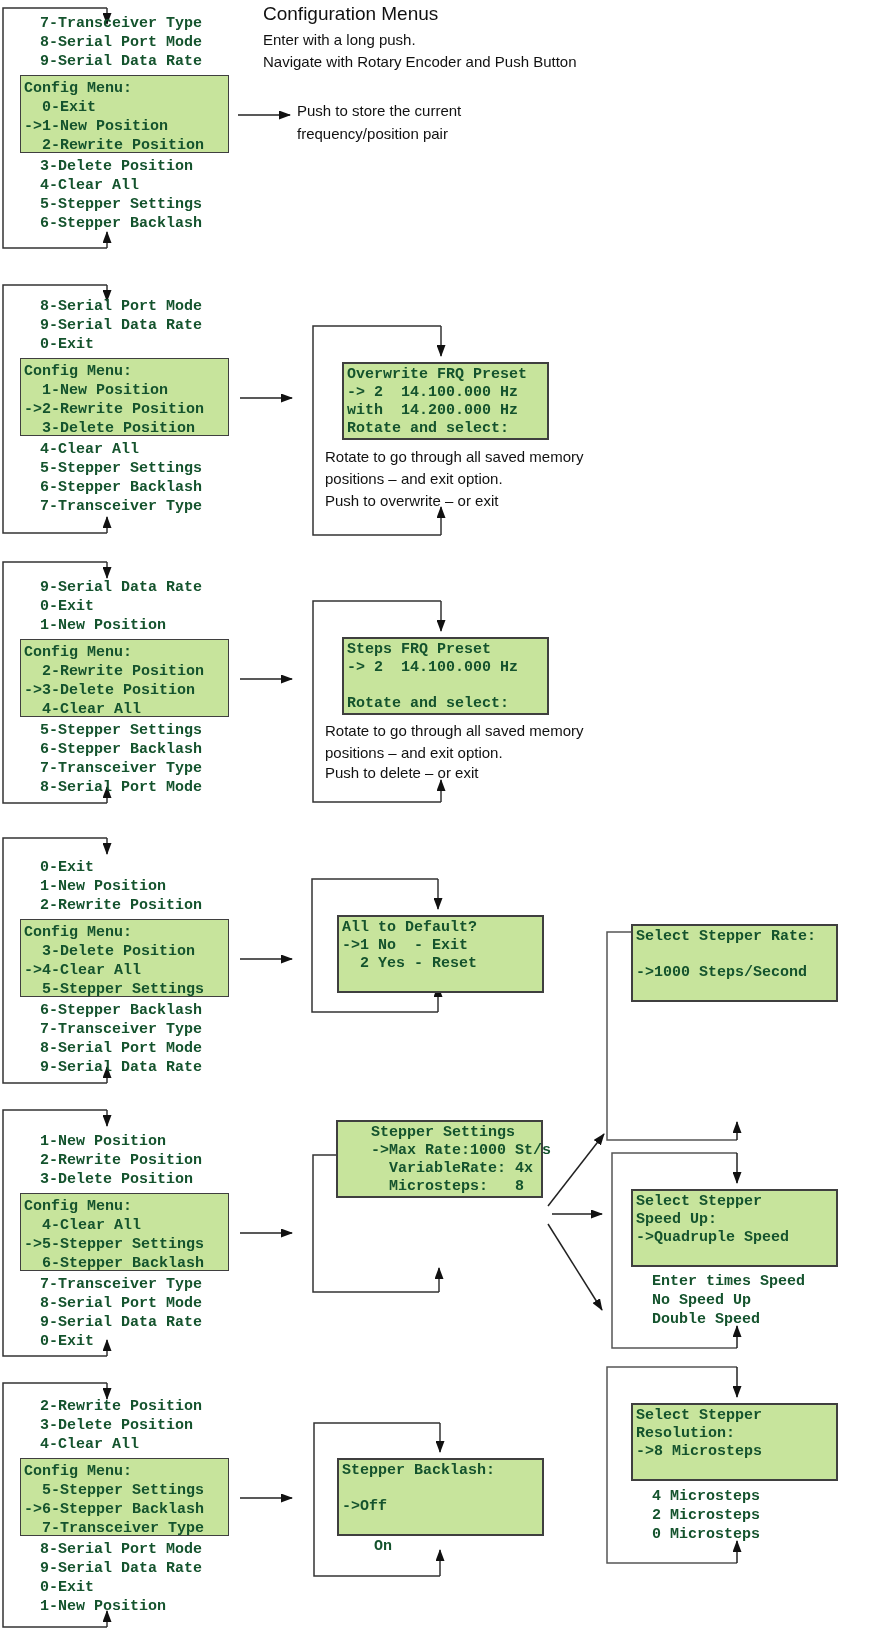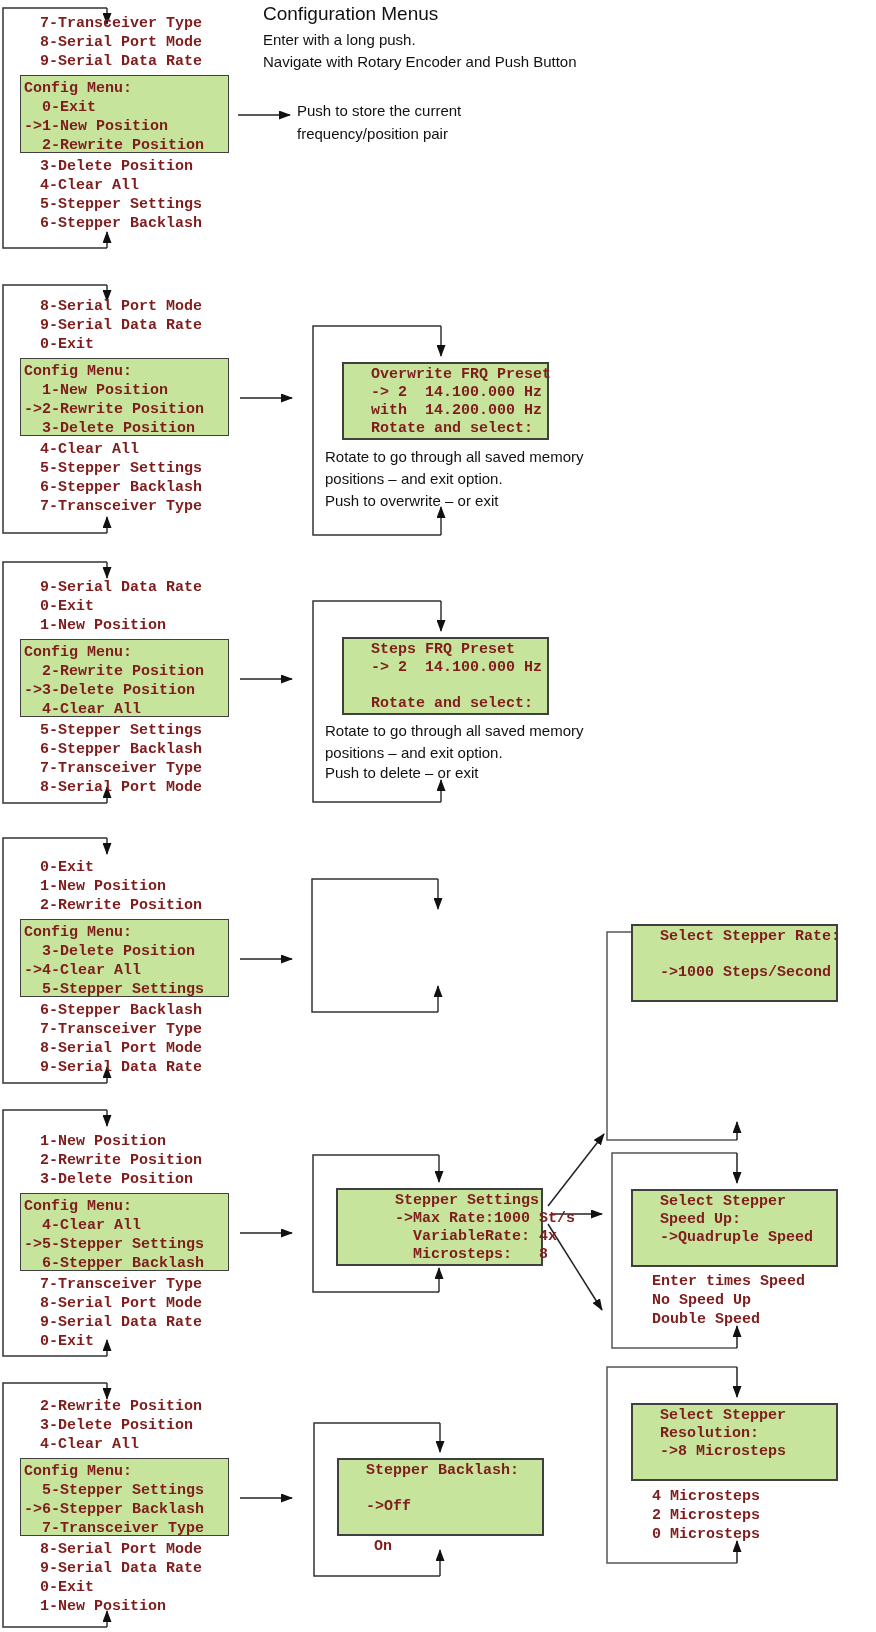--- a/index.html
+++ b/index.html
@@ -1,31 +1,31 @@
 <!DOCTYPE html>
 <html style="--lcd: #c7e49c;"><head>
 <meta charset="utf-8">
 <style>
   :root { --lcd:#c7e49c; }
   html,body { margin:0; padding:0; background:#ffffff; }
   .canvas { position:relative; width:876px; height:1632px; background:#fff; overflow:hidden;
             font-family:"Liberation Sans", sans-serif; color:#111; }
   .wires { position:absolute; left:0; top:0; }
-  .mono { font-family:"Liberation Mono","DejaVu Sans Mono",monospace; font-weight:bold; font-size:15px; color:#7f1d1d; }
+  .mono { font-family:"Liberation Mono","DejaVu Sans Mono",monospace; font-weight:bold; font-size:15px; color:#14532d; }
   .tline { white-space:pre; }
   .mlines .tline { height:19px; line-height:19px; }
   .menu-block { position:absolute; left:0; width:300px; height:242px; }
   .mlines { position:absolute; left:22px; top:0; }
   .mlines.post { top:143px; }
   .mbox { position:absolute; left:20px; top:61px; width:209px; height:78px; box-sizing:border-box;
           border:1px solid #3f3f3f; background:var(--lcd); padding:3px 0 0 3px; }
   .mbox .tline { height:19px; line-height:19px; }
   .lcd { position:absolute; width:207px; height:78px; box-sizing:border-box; border:2px solid #3f3f3f;
          background:var(--lcd); padding:2px 0 0 3px; }
-  .lcd .tline { height:18px; line-height:18px;margin-left:24px; }
+  .lcd .tline { height:18px; line-height:18px; }
   .hdr { position:absolute; }
   .hdr-title { font-size:19px; line-height:24px; margin-bottom:3px; }
   .hdr-sub { font-size:15px; line-height:22px; }
   .note { position:absolute; font-size:15px; }
   .note .tline { white-space:nowrap; }
   .optlist { position:absolute; }
   .optlist .tline { height:19px; line-height:19px; }
   .single-line { position:absolute; white-space:pre; }
 </style>
 </head>
@@ -266,22 +266,30 @@
         <div class="tline"></div>
         <div class="tline">Rotate and select:</div>
       </div>
   </div>
   <div class="note" style="left:325px; top:720px; line-height:22px;">
       <div class="tline">Rotate to go through all saved memory</div>
       <div class="tline">positions – and exit option.</div>
     </div>
   <div class="note single-line" style="left:325px; top:764px;">Push to delete – or exit</div>
 
-
-  <div class="lcd mono" style="left:336px; top:1188px;padding-left:33px;">
+  <div class="lcd mono" style="left:337px; top:915px;">
+    <div>
+        <div class="tline">All to Default?</div>
+        <div class="tline">-&gt;1 No  - Exit</div>
+        <div class="tline">  2 Yes - Reset</div>
+        <div class="tline"></div>
+      </div>
+  </div>
+
+  <div class="lcd mono" style="left:336px; top:1120px;padding-left:33px;">
     <div>
         <div class="tline">Stepper Settings</div>
         <div class="tline">-&gt;Max Rate:1000 St/s</div>
         <div class="tline">  VariableRate: 4x</div>
         <div class="tline">  Microsteps:   8</div>
       </div>
   </div>
 
   <div class="lcd mono" style="left:337px; top:1458px;">
     <div>

